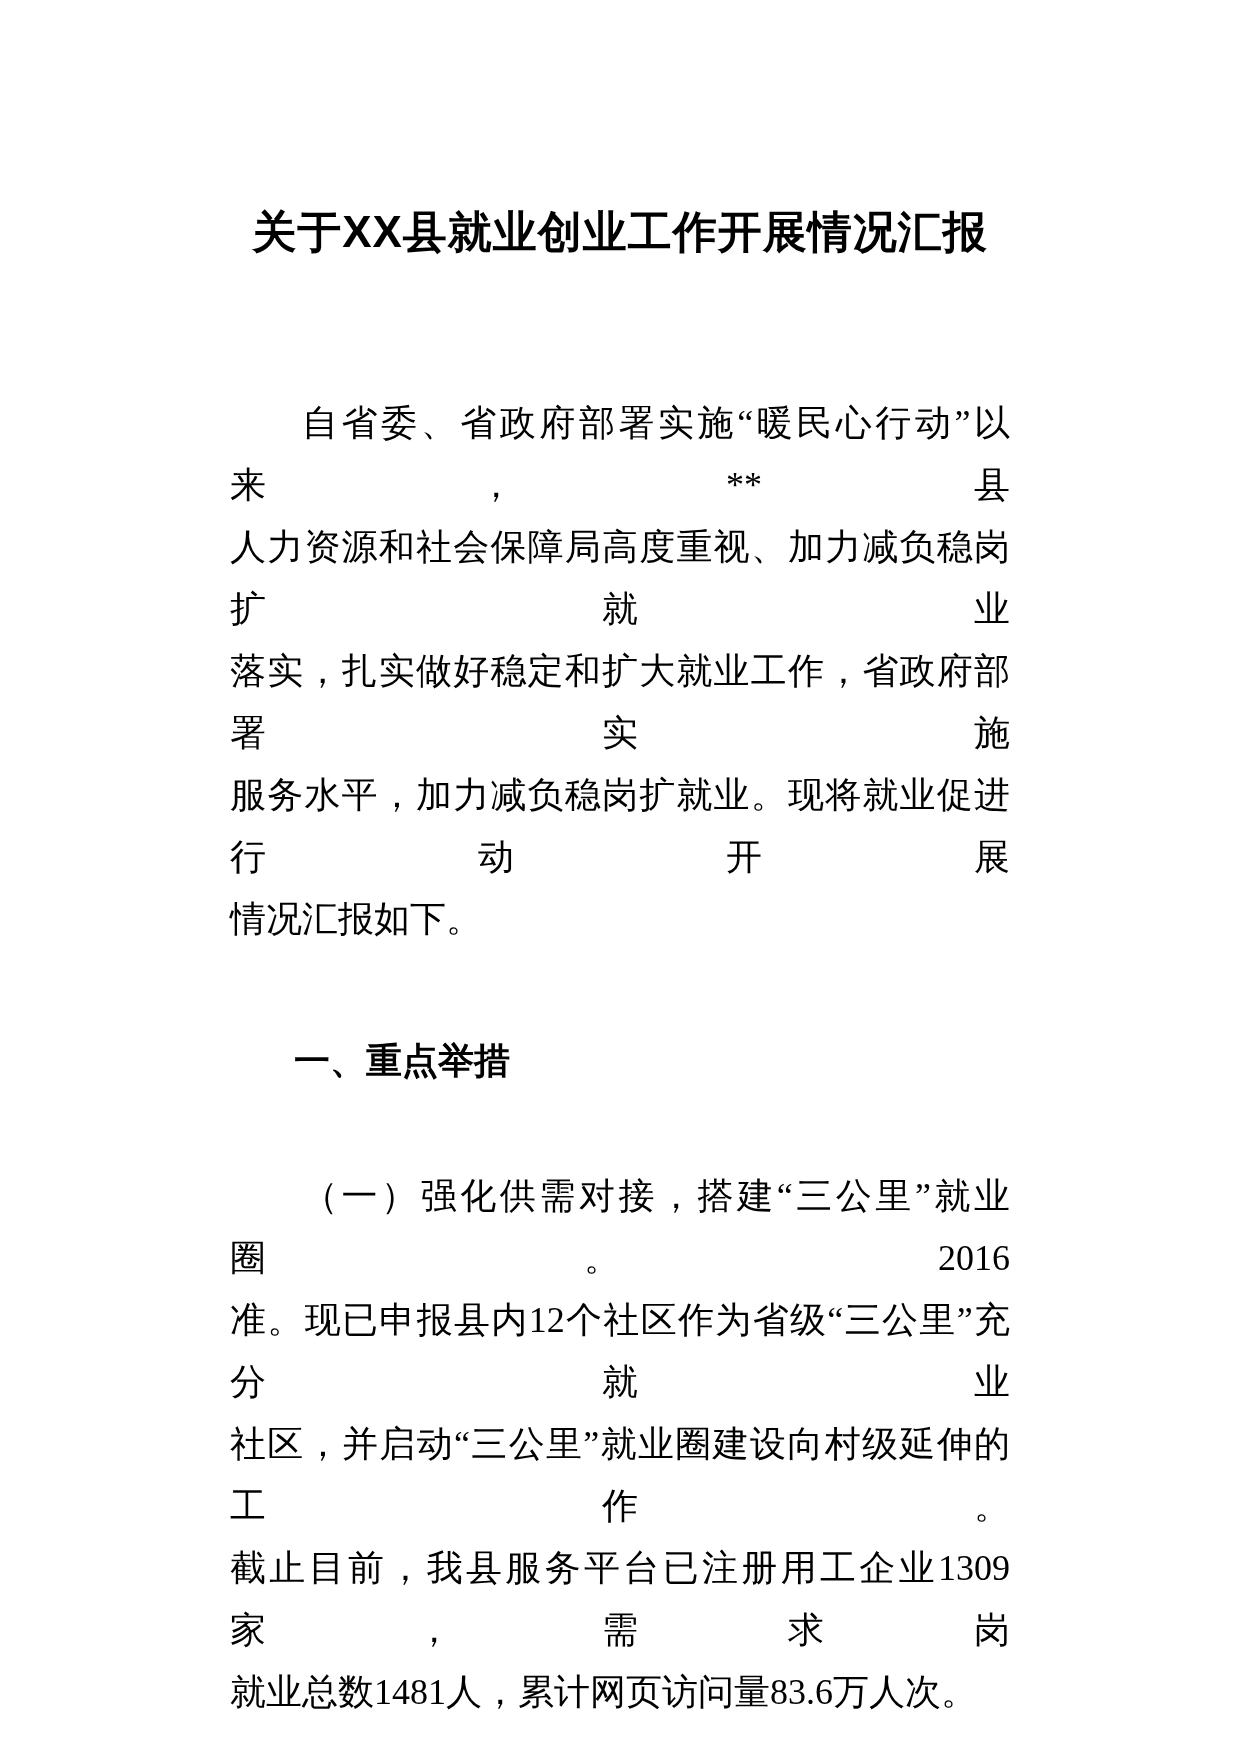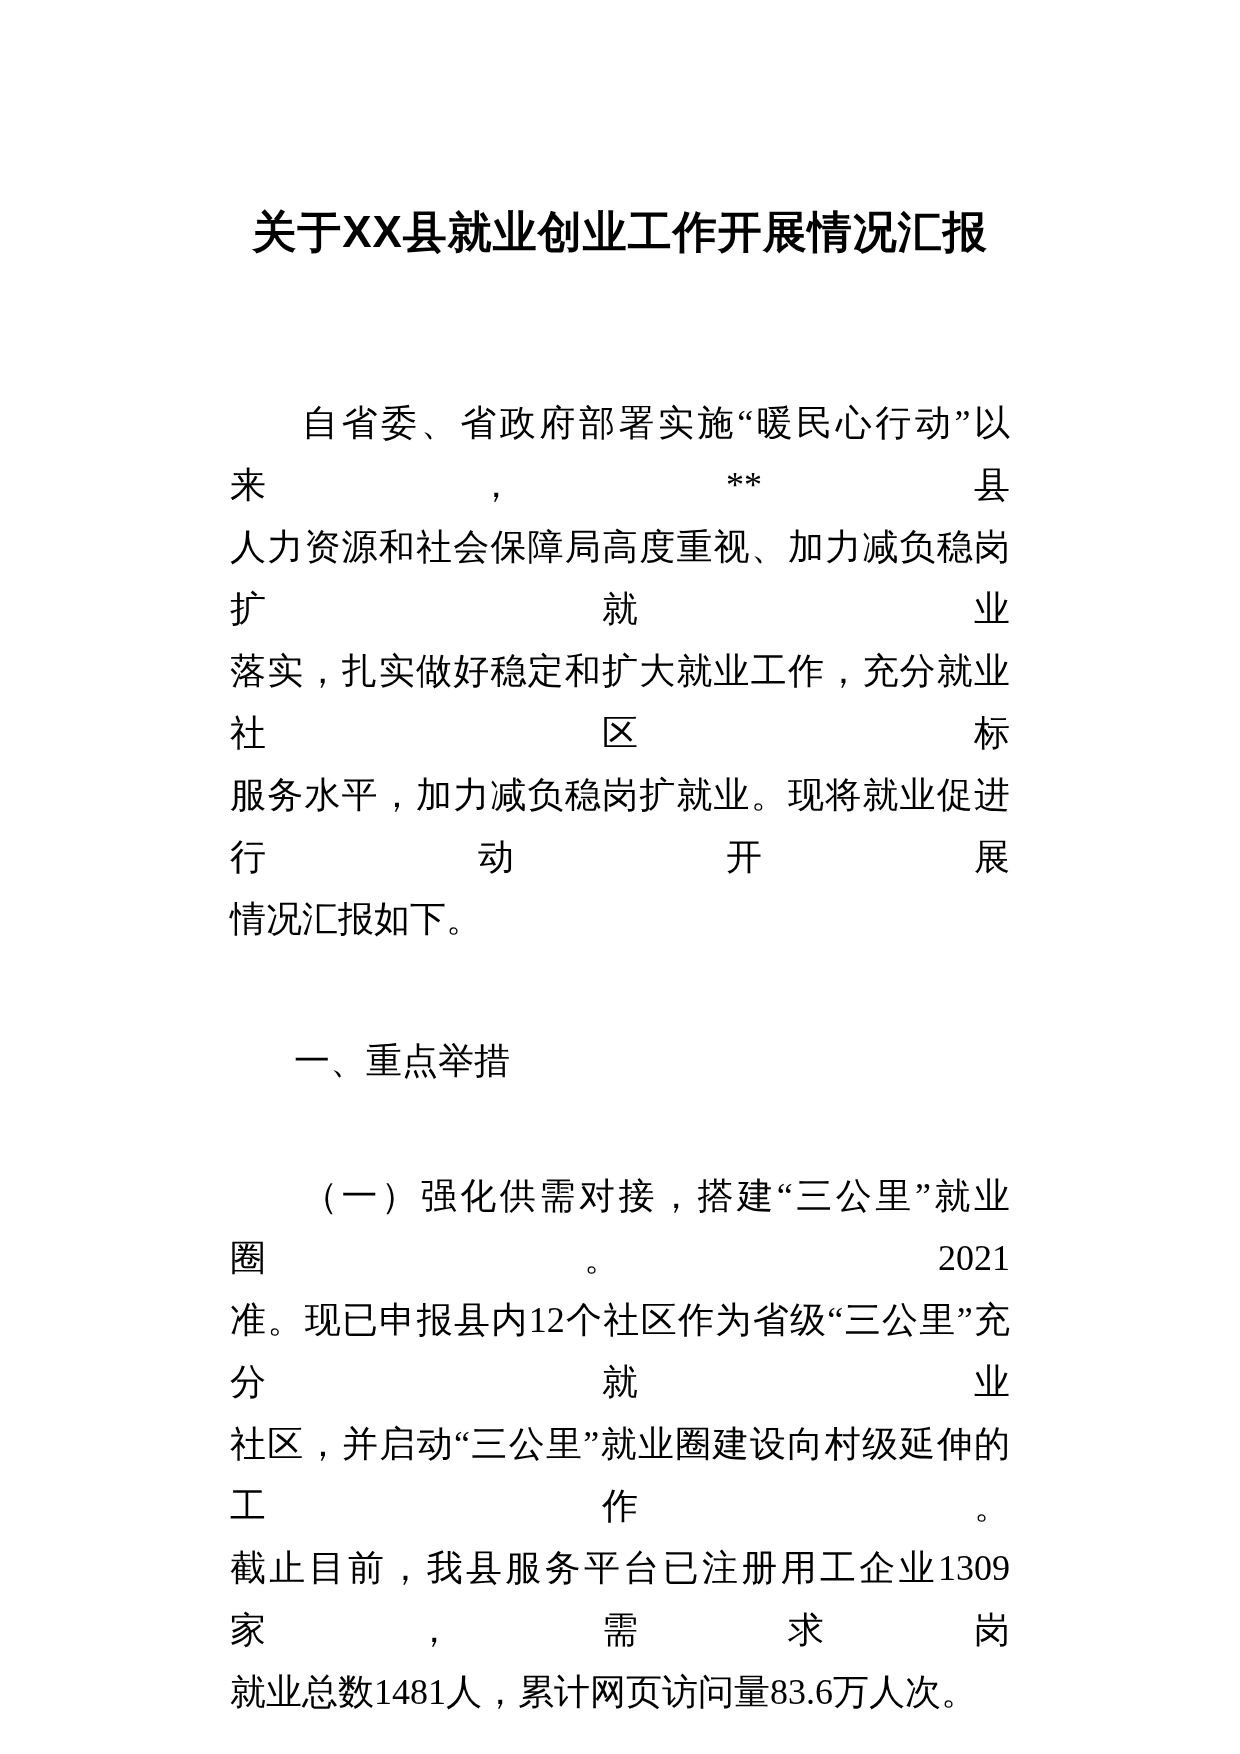--- a/index.html
+++ b/index.html
@@ -44,44 +44,44 @@
   }
   .para .line.last {
     text-align-last: left;
   }
   .para.intro   { margin-top: 125px; }
   .section-heading {
     margin: 80px 0 0 0;
     font-size: 36px;
     line-height: 62px;
     text-indent: 2em;
-    font-weight: 400;
+    font-weight: 700;
   }
   .para.first   { margin-top: 73px; }
   .para.second  { margin-top: 91px; }
 </style>
 </head>
 <body>
 
 <div class="page" style="--page-bg: #ffffff; --text-color: #000000;">
 
   <h1 class="doc-title">关于XX县就业创业工作开展情况汇报</h1>
 
   <div class="para intro">
       <div class="line">自省委、省政府部署实施“暖民心行动”以来，**县</div>
       <div class="line">人力资源和社会保障局高度重视、加力减负稳岗扩就业</div>
-      <div class="line">落实，扎实做好稳定和扩大就业工作，充分就业社区标</div>
+      <div class="line">落实，扎实做好稳定和扩大就业工作，省政府部署实施</div>
       <div class="line">服务水平，加力减负稳岗扩就业。现将就业促进行动开展</div>
       <div class="line last">情况汇报如下。</div>
     </div>
 
   <div class="section-heading">一、重点举措</div>
 
   <div class="para first">
-      <div class="line">（一）强化供需对接，搭建“三公里”就业圈。2021</div>
+      <div class="line">（一）强化供需对接，搭建“三公里”就业圈。2016</div>
       <div class="line">准。现已申报县内12个社区作为省级“三公里”充分就业</div>
       <div class="line">社区，并启动“三公里”就业圈建设向村级延伸的工作。</div>
       <div class="line">截止目前，我县服务平台已注册用工企业1309家，需求岗</div>
       <div class="line last">就业总数1481人，累计网页访问量83.6万人次。</div>
     </div>
 
   <div class="para second cut">
       <div class="line">（二）稳重点群体就业增收，全力筑牢民生之基。一</div>
     </div>
 

